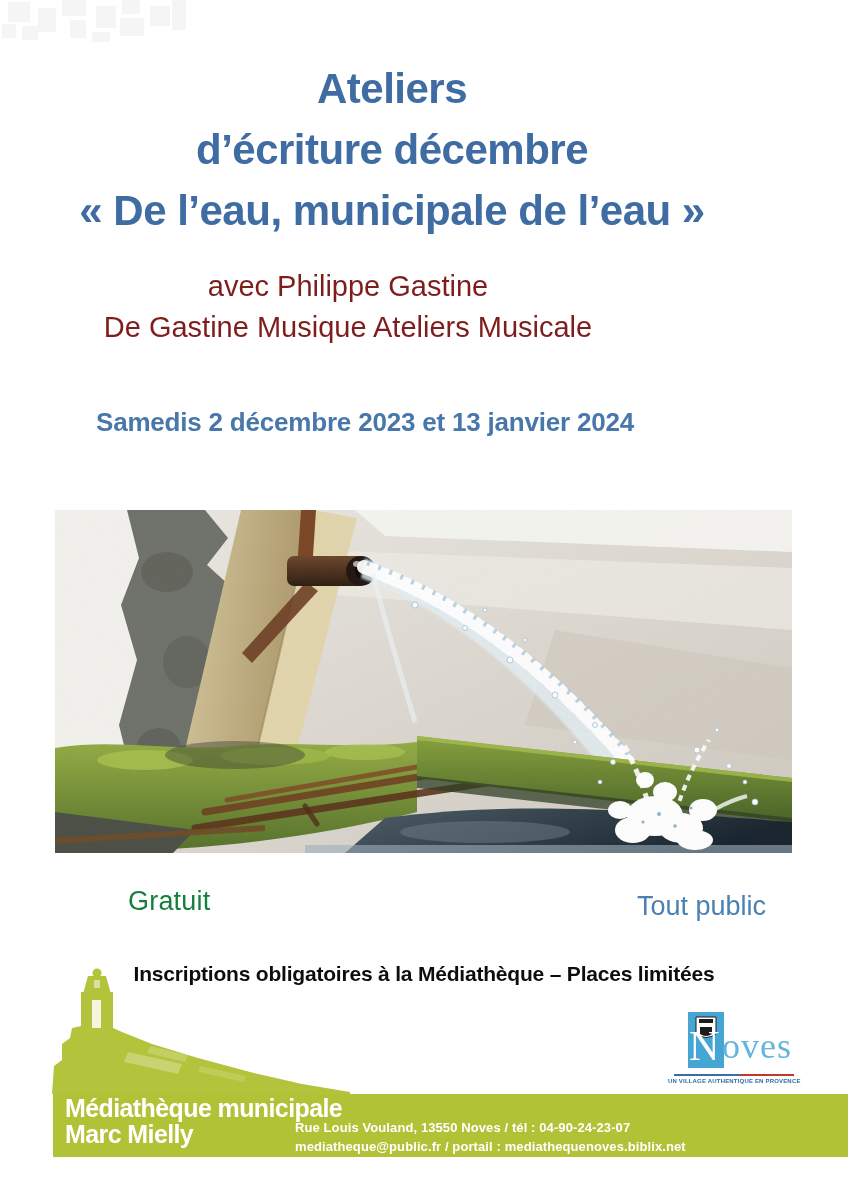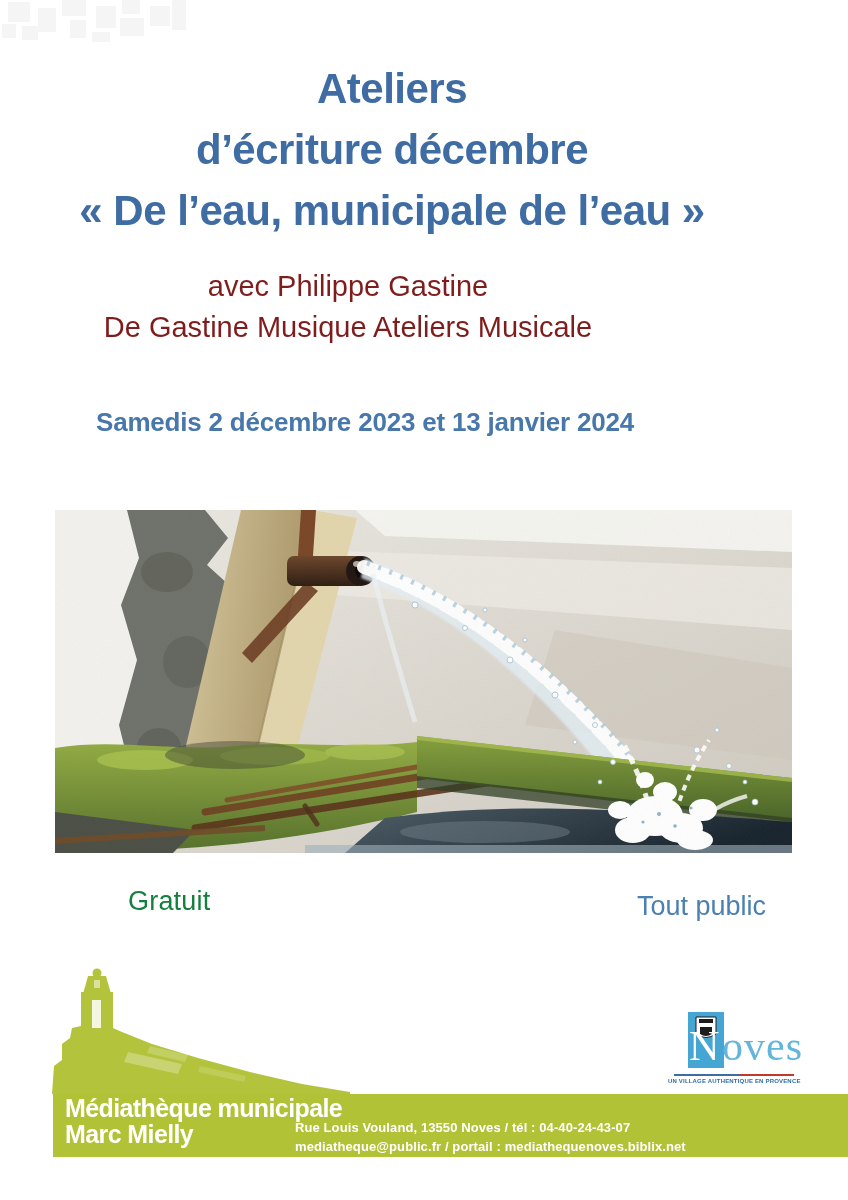--- a/index.html
+++ b/index.html
@@ -74,21 +74,21 @@
     background:#45a6d3;
   }
   .noves-shield { position:absolute; left:27px; top:8px; }
   .noves-n {
     position:absolute; left:21px; top:17px; color:#ffffff;
     font-family:"Liberation Serif", serif; font-size:42px; font-weight:400;
     line-height:42px;
   }
   .noves-rest {
     position:absolute; left:54px; top:17px; color:#63b5da;
-    font-family:"Liberation Serif", serif; font-size:42px; font-weight:400;
+    font-family:"Liberation Serif", serif; font-size:36px; font-weight:400;
     line-height:42px; letter-spacing:1px;
   }
   .noves-line {
     position:absolute; left:6px; top:66px; width:120px; height:2px;
     background:linear-gradient(to right,#3a6ea5 0%,#3a6ea5 55%,#c0392b 55%,#c0392b 100%);
   }
   .noves-tagline {
     position:absolute; left:0; top:70px; width:132px; text-align:center;
     color:#2e6da4; font-size:6px; letter-spacing:0.03em; white-space:nowrap;
     font-weight:700;
@@ -262,20 +262,21 @@
         </g>
       </g>
 
       <rect x="0" y="0" width="737" height="343" filter="url(#grain)" opacity="0.5"></rect>
     </svg>
   </div>
 
   <div class="free-label">Gratuit</div>
   <div class="audience-label">Tout public</div>
 
+  <div class="registration">Inscriptions obligatoires à la Médiathèque – Places limitées</div>
 
   <svg class="church-logo" width="300" height="128" viewBox="0 0 300 128">
     <g fill="#b3c33b">
       <circle cx="47" cy="7" r="4.5"></circle>
       <polygon points="38,10 56,10 61,28 33,28"></polygon>
       <rect x="31" y="26" width="32" height="54"></rect>
       <path d="M2,128 L4,100 L12,94 L12,78 L20,72 L22,62 L31,60 L31,78 L63,78 L63,62 L72,66 L102,78 L148,92 L200,106 L252,118 L300,126 L300,128 Z"></path>
     </g>
     <rect x="42" y="34" width="9" height="28" fill="#ffffff" opacity="0.85"></rect>
     <rect x="44" y="14" width="6" height="8" fill="#ffffff" opacity="0.5"></rect>
@@ -283,21 +284,21 @@
     <polygon points="100,80 138,89 135,96 97,87" fill="#ffffff" opacity="0.2"></polygon>
     <polygon points="150,100 196,110 194,116 148,106" fill="#ffffff" opacity="0.15"></polygon>
   </svg>
 
   <div class="banner">
     <div class="library-name">
       <div>Médiathèque municipale</div>
       <div>Marc Mielly</div>
     </div>
     <div class="banner-address">
-      <div>Rue Louis Vouland, 13550 Noves / tél : 04-40-24-43-07</div>
+      <div>Rue Louis Vouland, 13550 Noves / tél : 04-90-24-23-07</div>
       <div>mediatheque@public.fr /  portail : mediathequenoves.biblix.net</div>
     </div>
   </div>
 
   <div class="noves">
     <div class="noves-box"></div>
     <svg class="noves-shield" width="22" height="26" viewBox="0 0 22 26">
       <path d="M1,1 L21,1 L21,18 Q11,25 1,18 Z" fill="#ffffff" stroke="#1c1c1c" stroke-width="1"></path>
       <rect x="4" y="3" width="14" height="4" fill="#1c1c1c"></rect>
       <path d="M5,11 L17,11 L17,18 Q11,22 5,18 Z" fill="#1c1c1c"></path>

